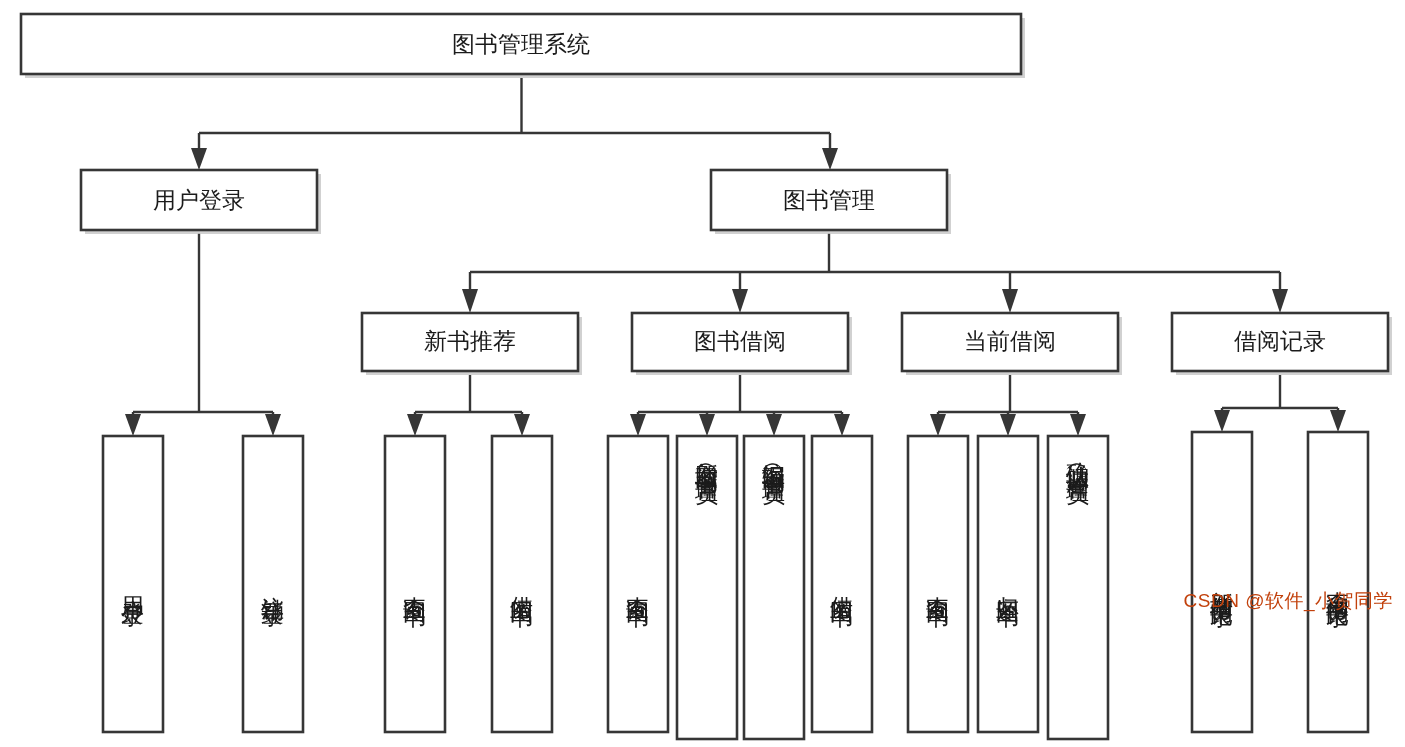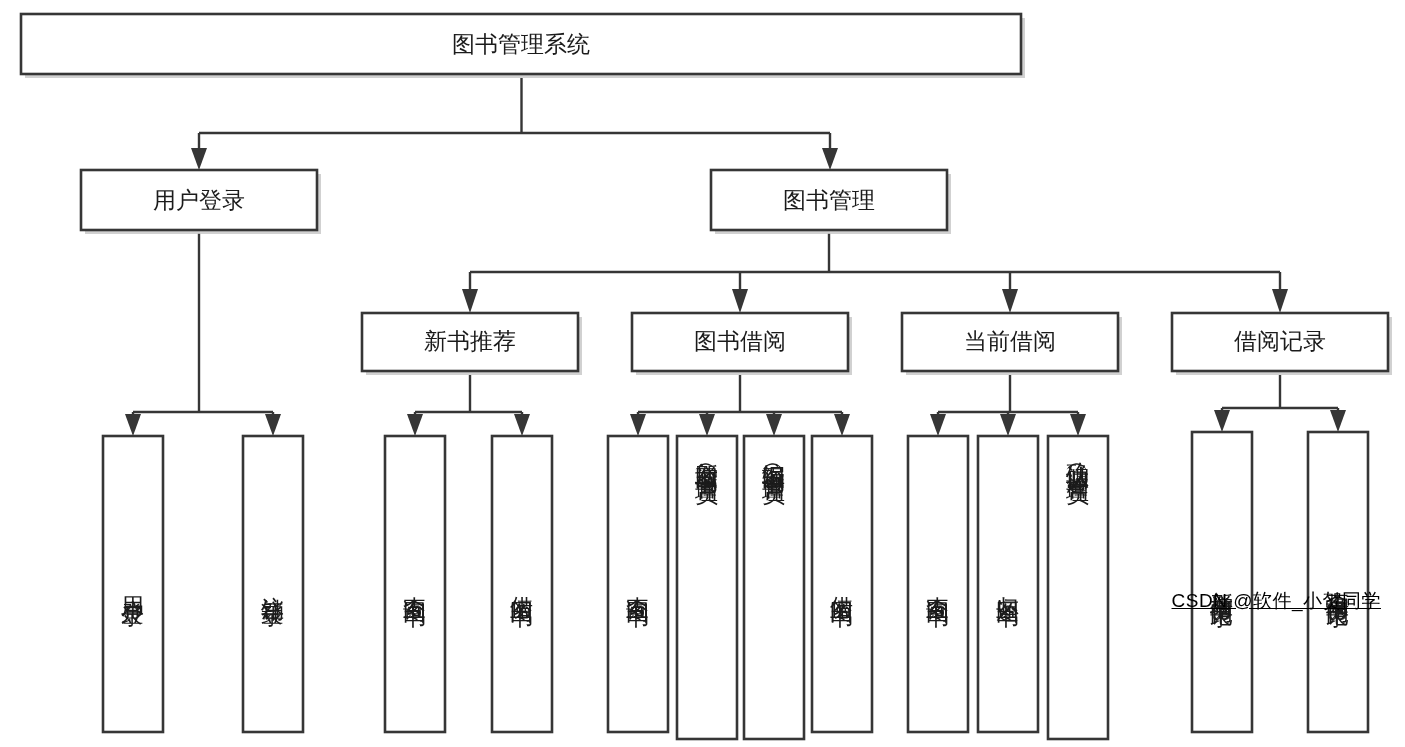--- a/index.html
+++ b/index.html
@@ -67,29 +67,28 @@
     font-family: "Liberation Sans", "DejaVu Sans", sans-serif;
     font-size: 23px;
     line-height: 1.05;
     letter-spacing: 3px;
     color: #1b1b1b;
     white-space: nowrap;
     text-align: center;
   }
   .watermark {
     position: absolute;
-    right: 24px;
+    right: 12px;
     bottom: 6px;
     font-family: "Liberation Sans", "DejaVu Sans", sans-serif;
     font-size: 19px;
-    color: #000000;
+    color: #c2410c;
     letter-spacing: 0.5px;
     user-select: none;
     white-space: nowrap;
-    text-decoration: underline;
   }
 </style>
 </head>
 <body>
 
 <div id="diagram-root">
 
   <svg class="flow" viewBox="0 0 1405 747" xmlns="http://www.w3.org/2000/svg">
 
     <g>

